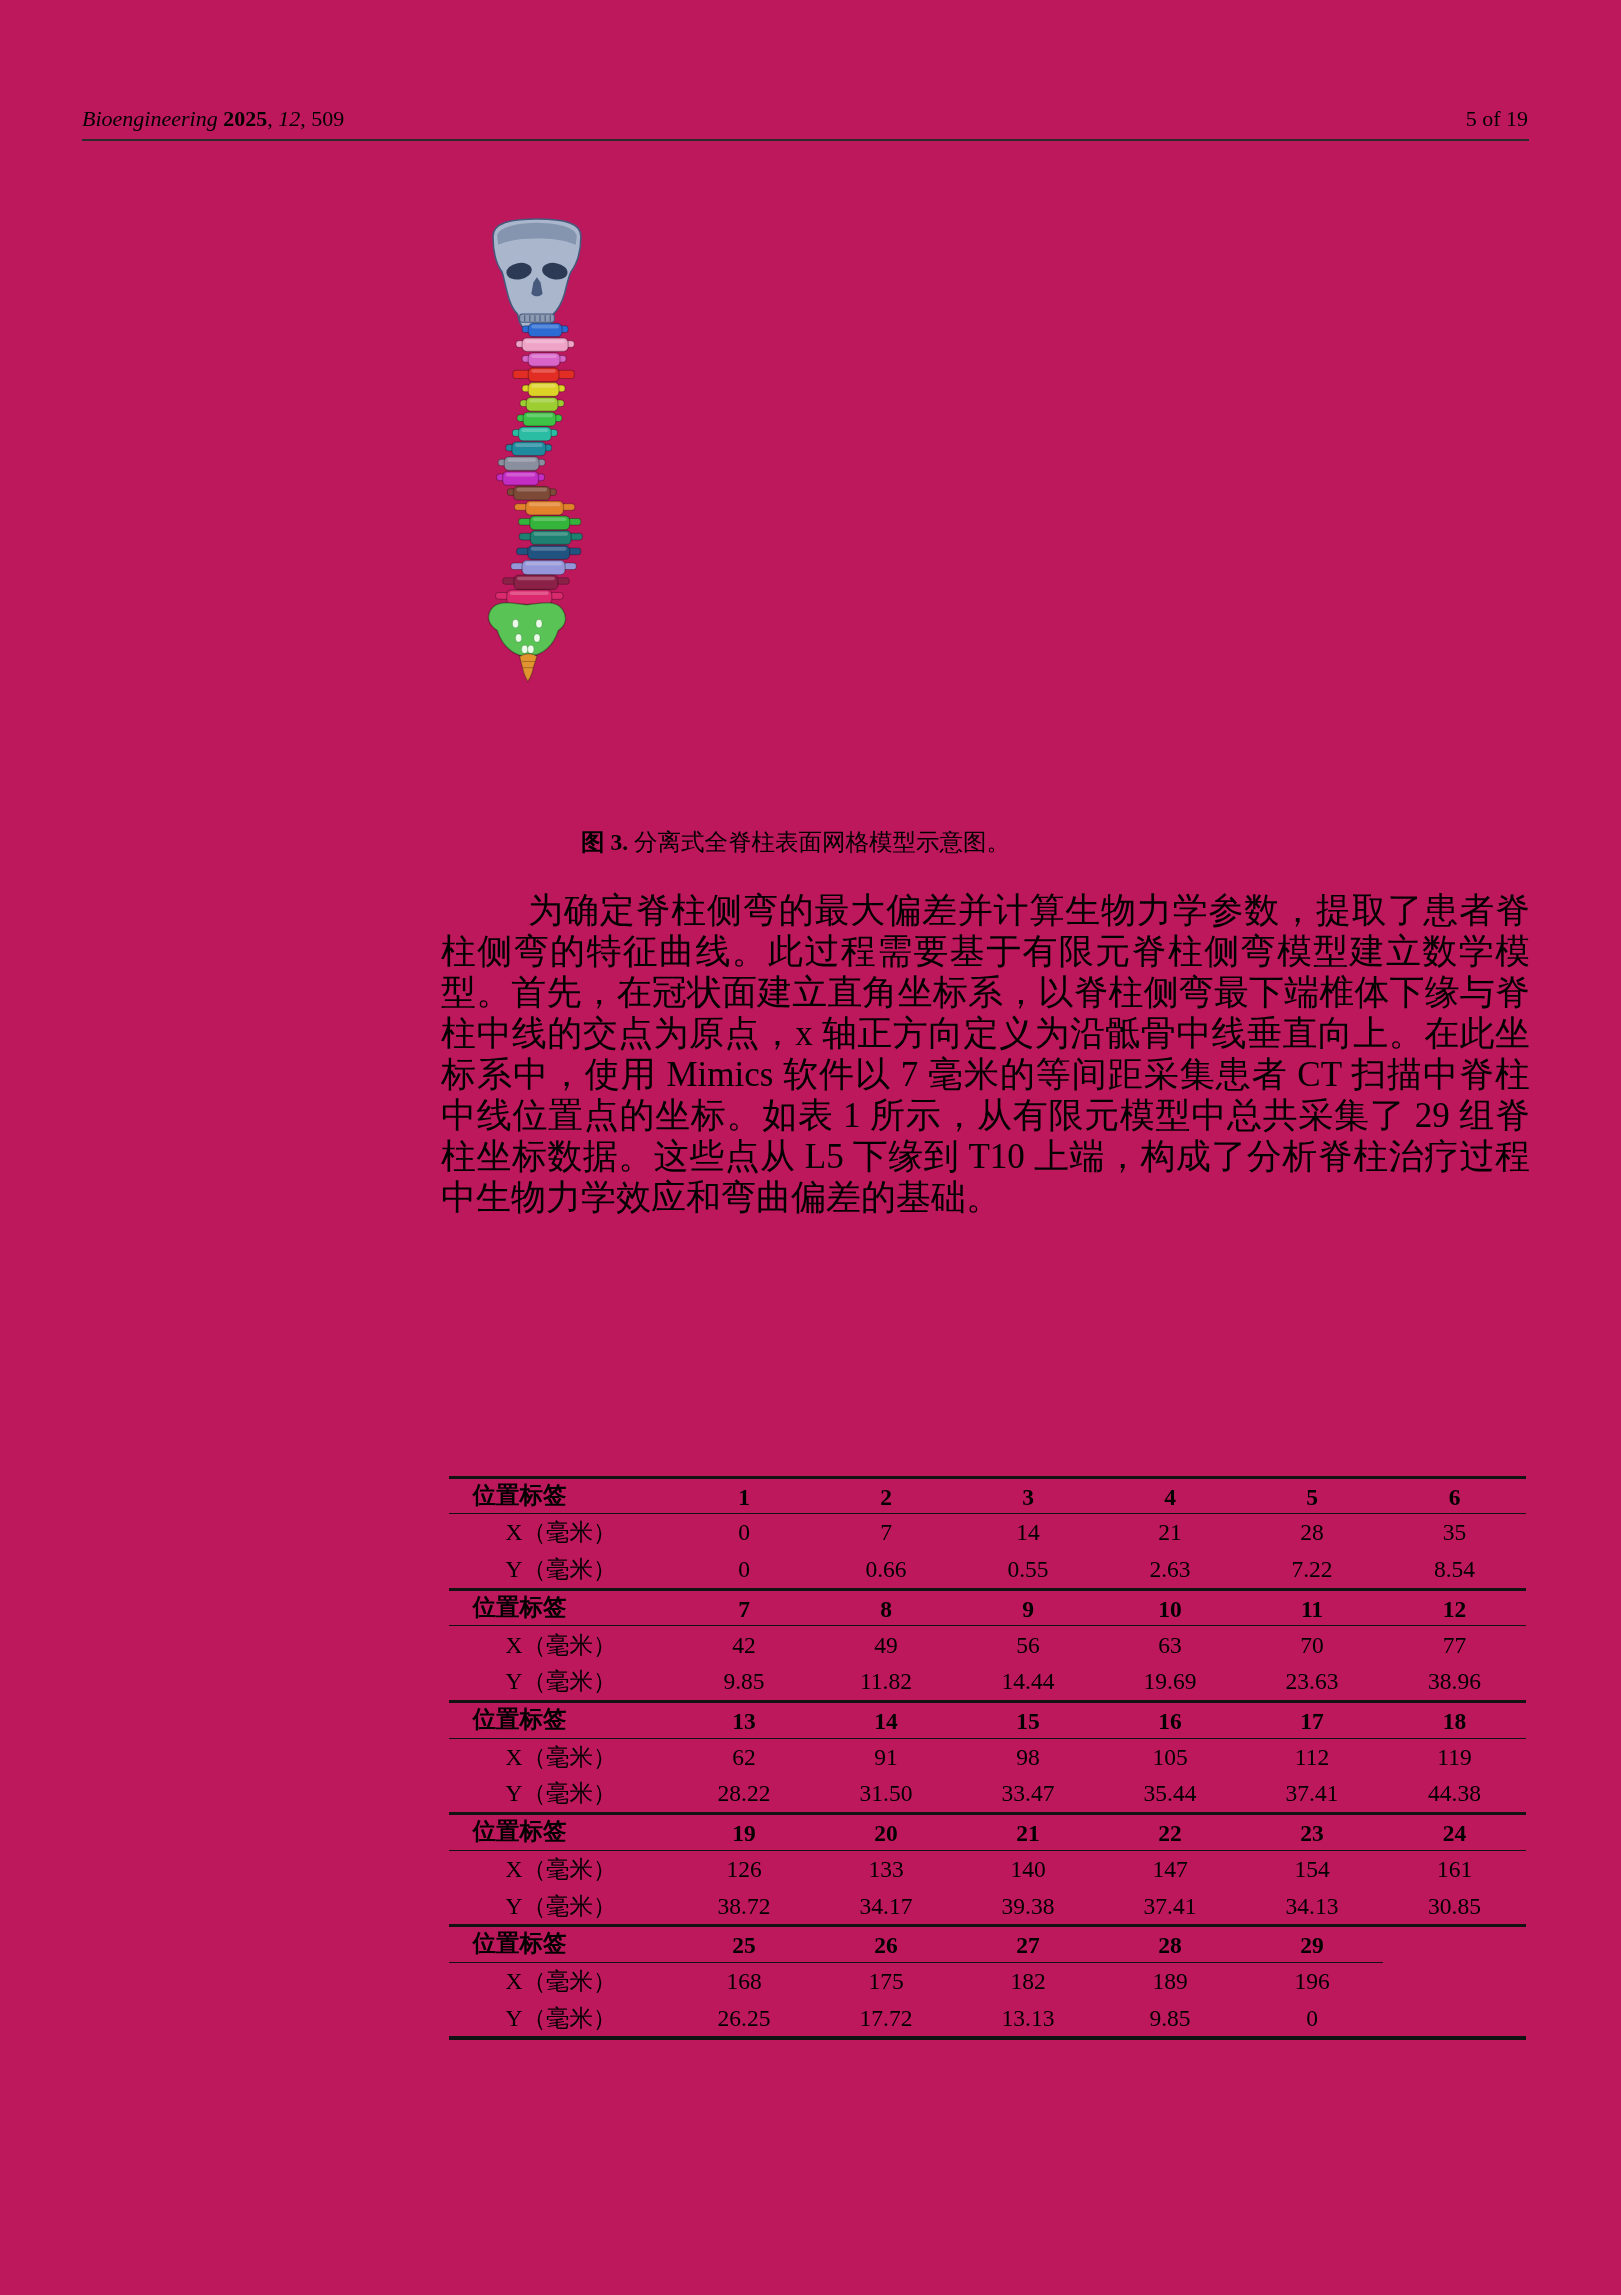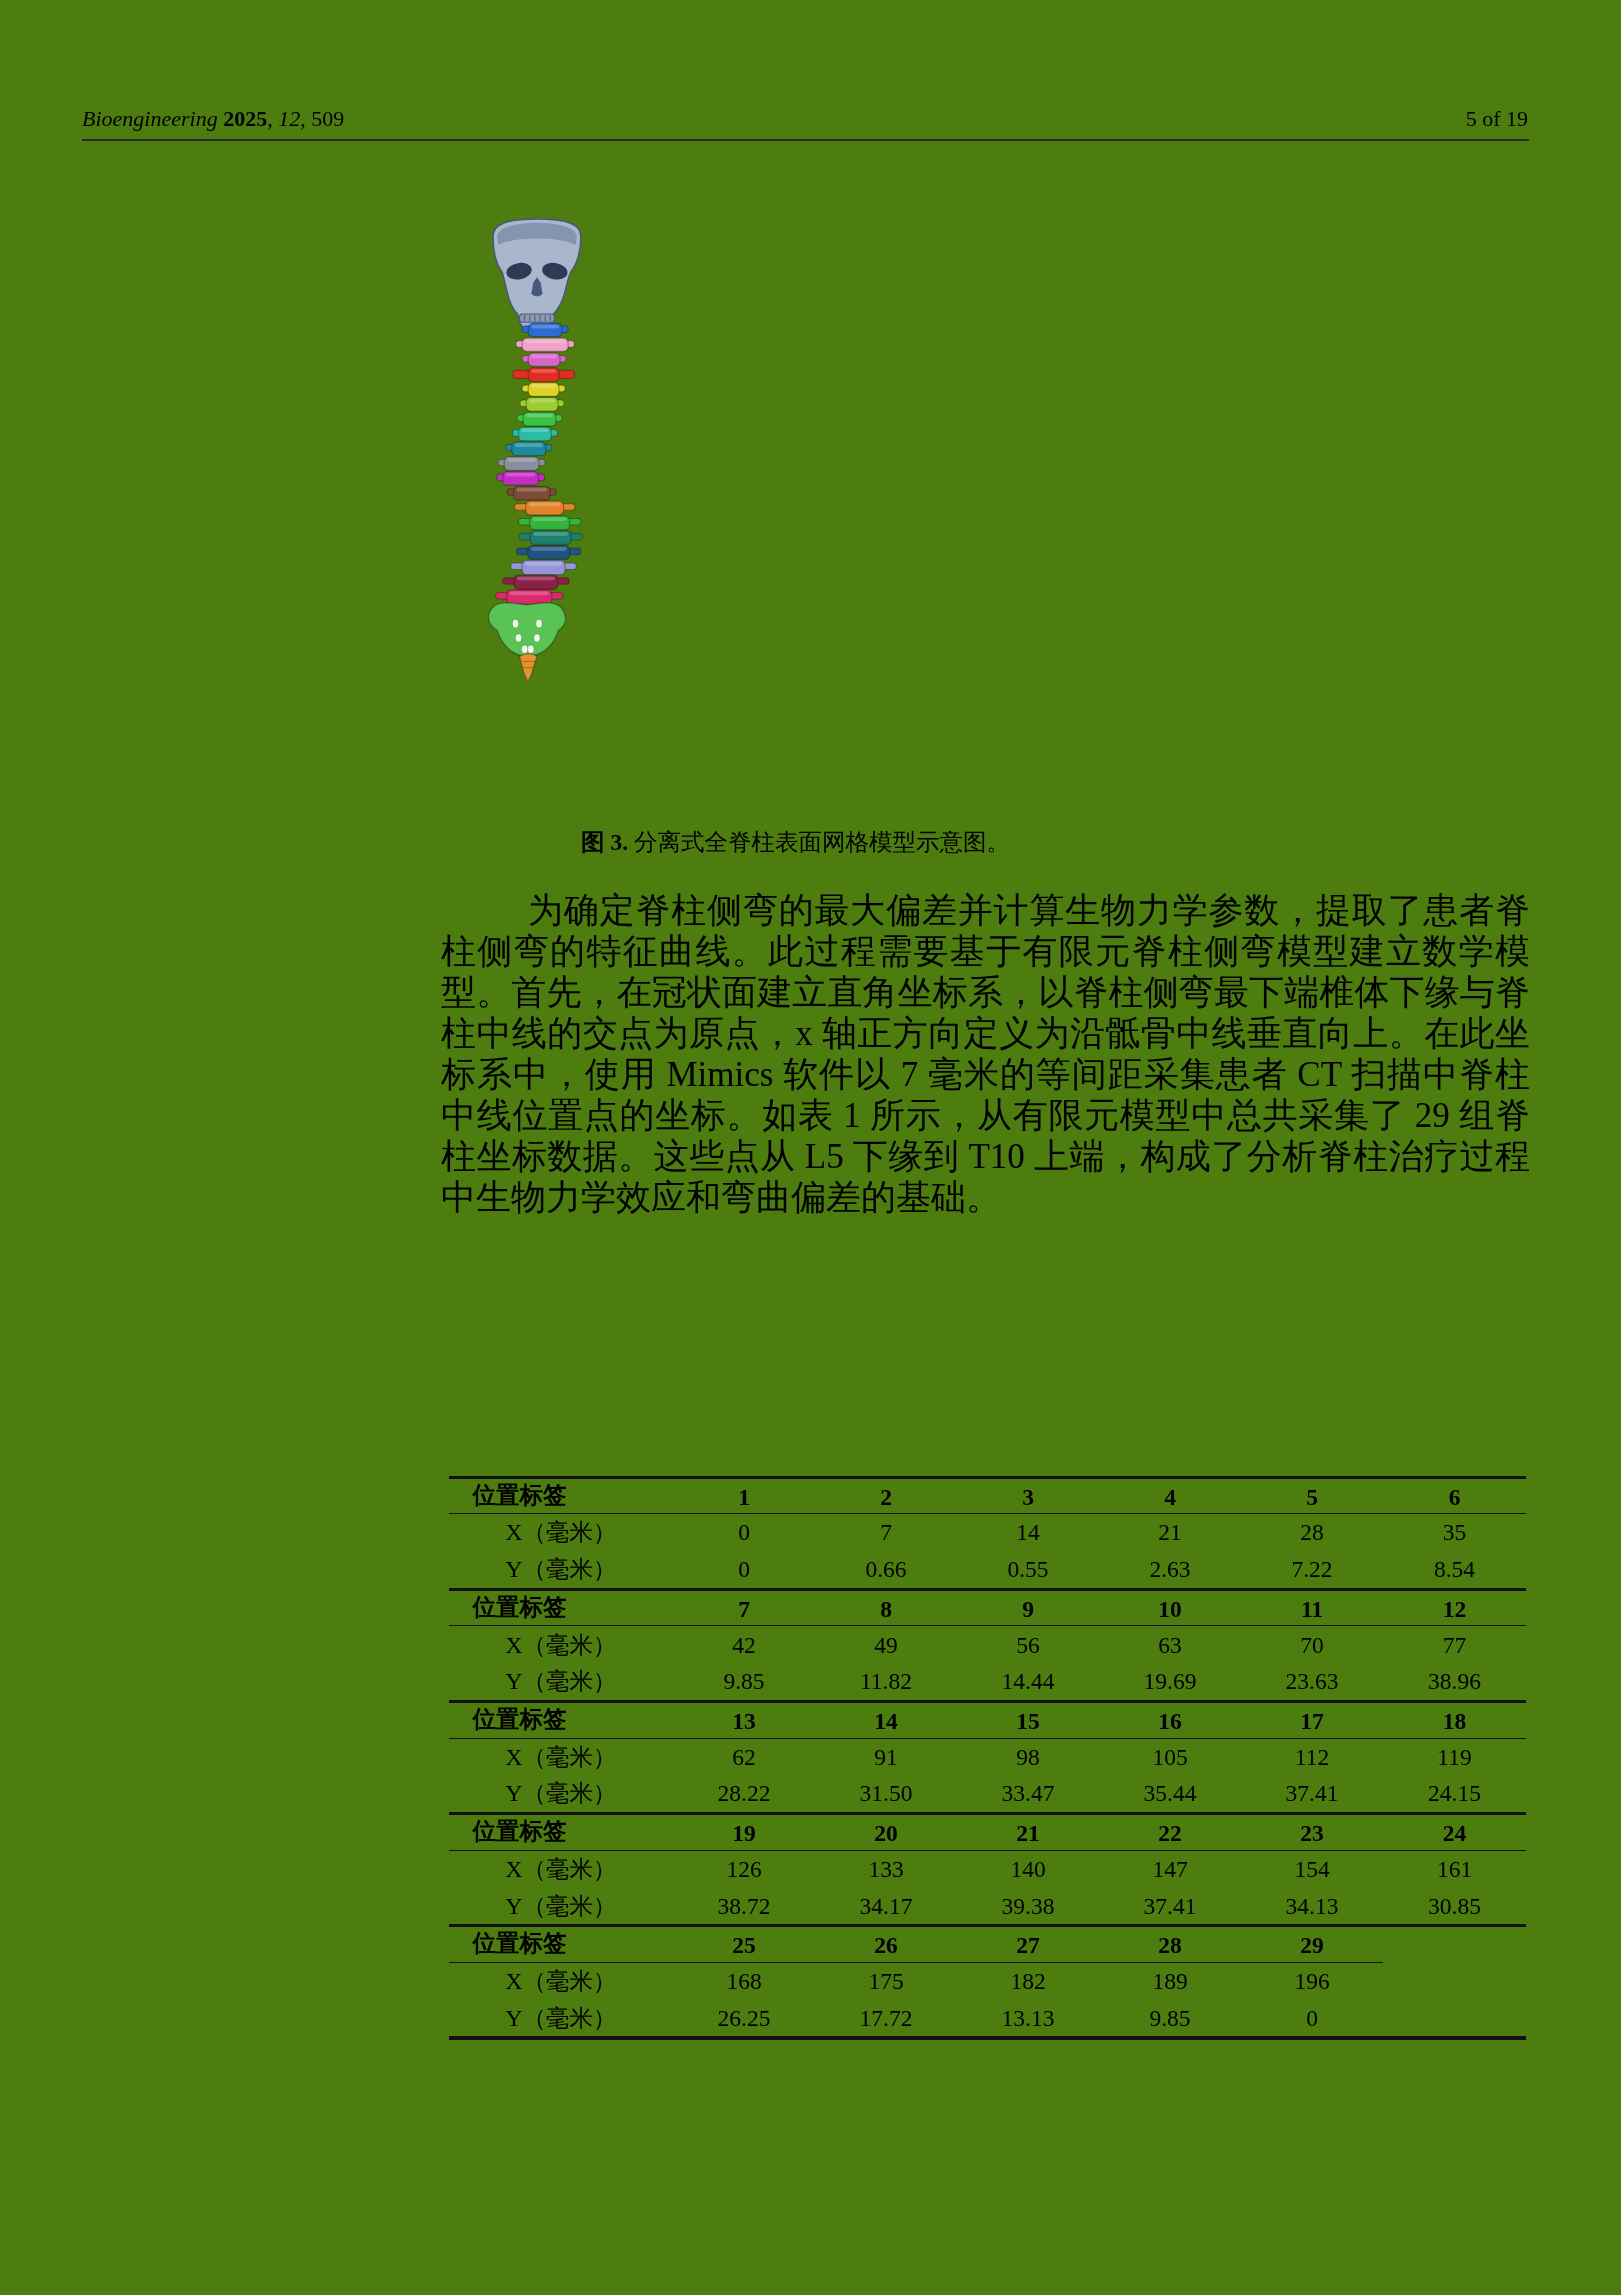--- a/index.html
+++ b/index.html
@@ -1,19 +1,19 @@
 <!DOCTYPE html>
 <html style="font-size:8.2px"><head>
 <meta charset="utf-8">
 <style>
   html,body{margin:0;padding:0;background:#e8e8e8;}
   .page{
     position:relative;
     width:1622px;height:2295px;
-    background:#4d7c0f;
+    background:#be185d;
     font-family:"Liberation Serif","DejaVu Serif",serif;
     color:#000;
     overflow:hidden;
   }
   
   .running-head{
     position:absolute;top:106px;left:82px;
     font-size:22px;white-space:pre;
   }
   .running-head .it{font-style:italic;}
@@ -277,21 +277,21 @@
           <td>112</td>
           <td>119</td>
         </tr>
         <tr class="num-row">
           <td class="rowhead">Y（毫米）</td>
           <td>28.22</td>
           <td>31.50</td>
           <td>33.47</td>
           <td>35.44</td>
           <td>37.41</td>
-          <td>24.15</td>
+          <td>44.38</td>
         </tr>
         <tr class="lbl-row">
           <td class="rowhead">位置标签</td>
           <td>19</td>
           <td>20</td>
           <td>21</td>
           <td>22</td>
           <td>23</td>
           <td>24</td>
         </tr>

